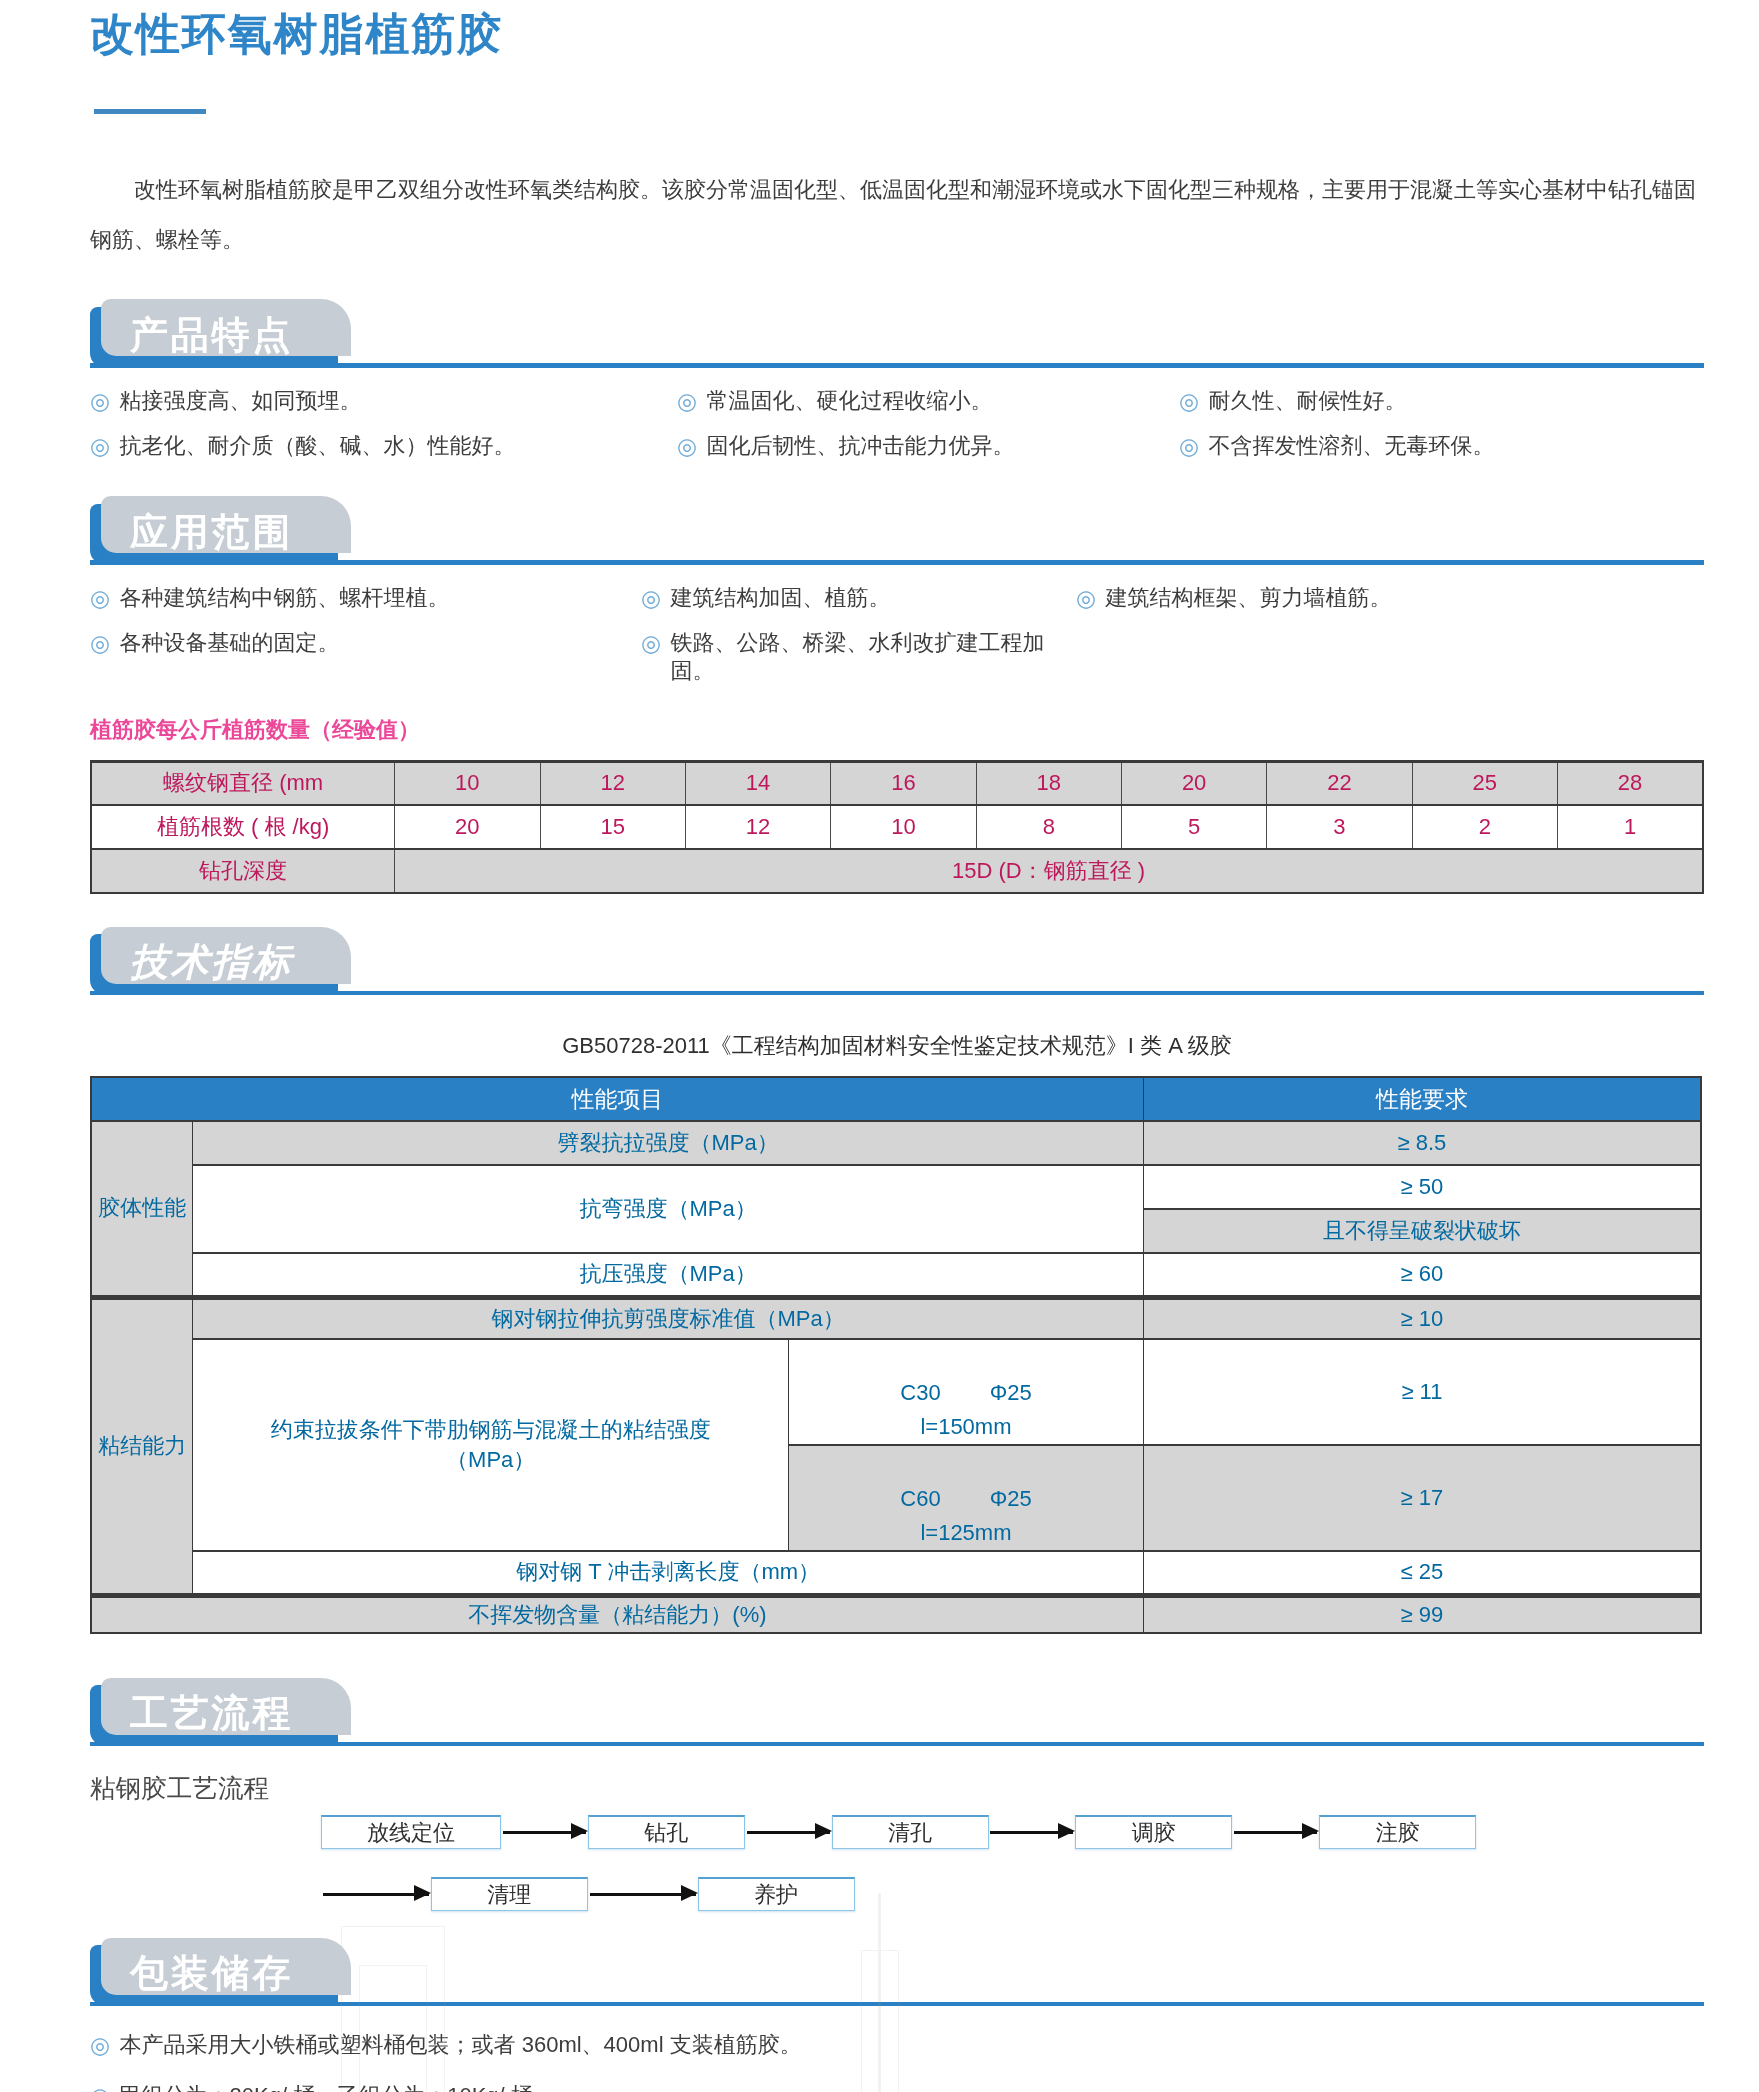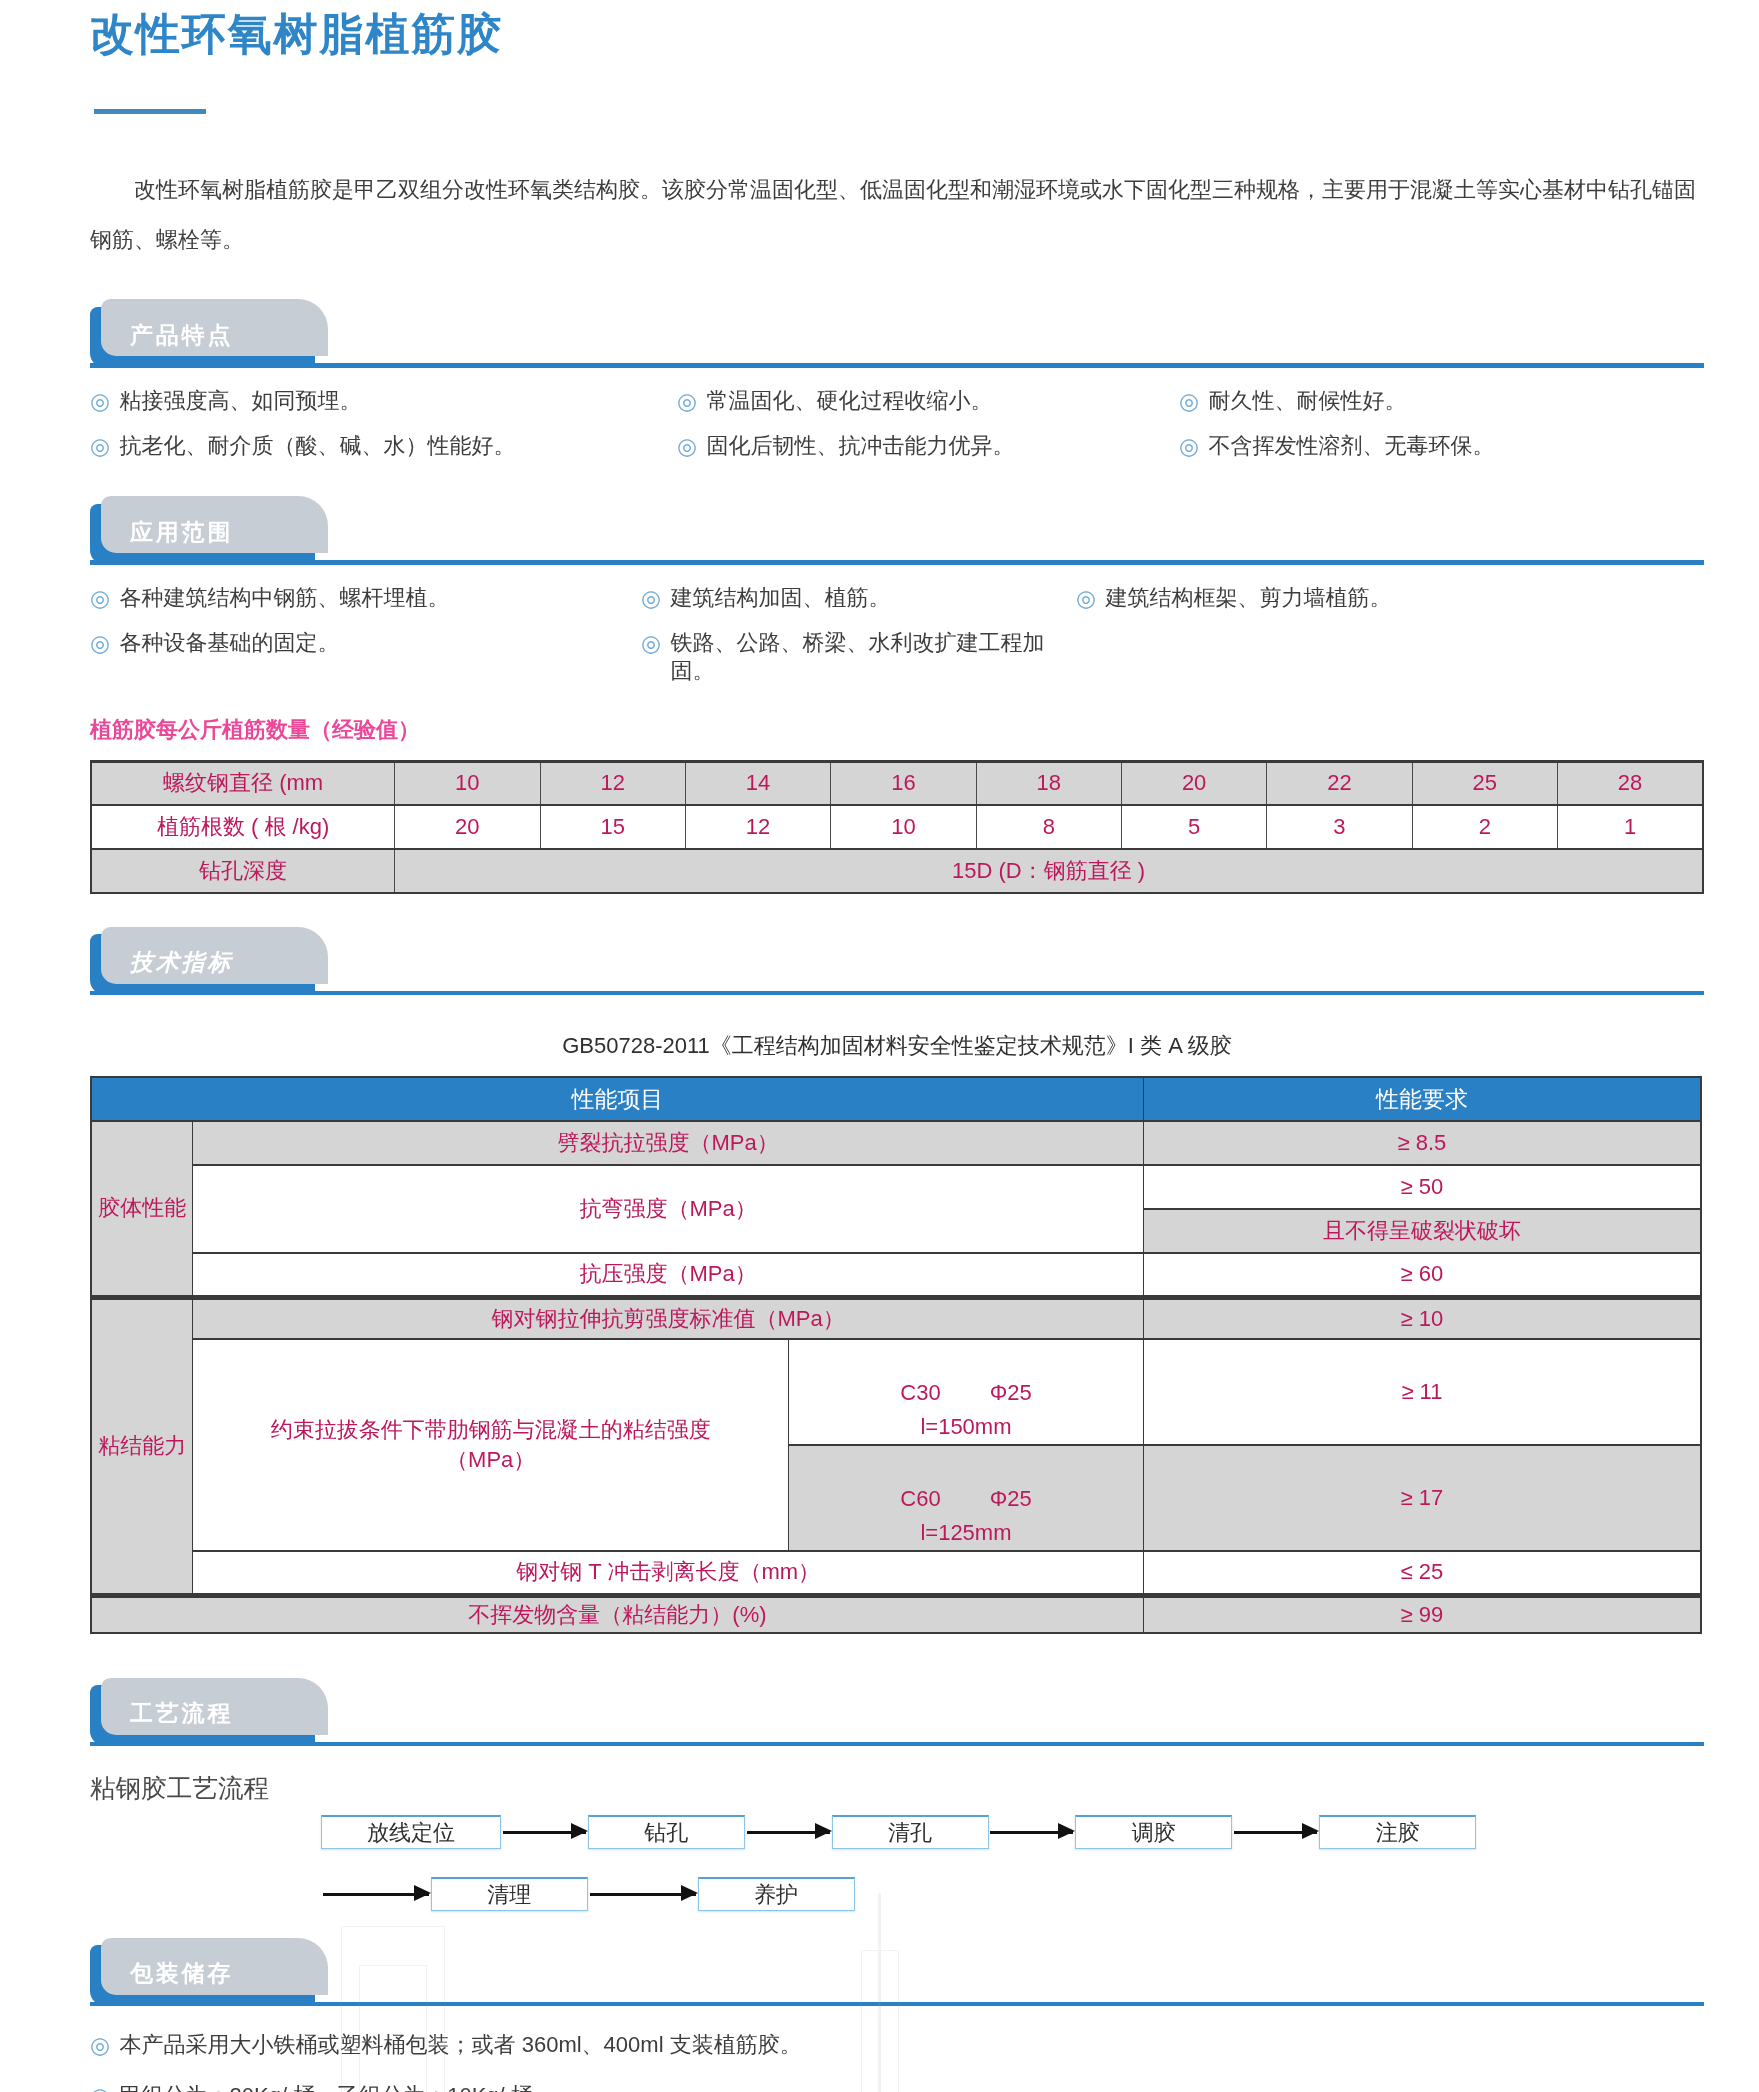--- a/index.html
+++ b/index.html
@@ -10,21 +10,21 @@
   
   .doc-title { margin-top:5px; font-size:44px; font-weight:bold; color:#2e86c8; letter-spacing:1.9px; }
   .title-rule { width:112px; height:4.7px; background:#3f88c0; margin-top:45px; margin-left:3.8px; }
   .intro { margin-top:51px; font-size:22px; line-height:50px; color:#3d3d3d; text-indent:2em; }
 
   
   .sec-header { position:relative; height:61px; }
   .sec-badge { position:absolute; left:0; top:0; bottom:0; min-width:225px;
                background:#2a80c5; border-radius:7.6px 28px 0 15px;
                display:flex; align-items:center; padding:0 45px 3.8px 40px;
-               color:#ffffff; font-size:23px; font-weight:bold; letter-spacing:2.8px; z-index:1; }
+               color:#ffffff; font-size:38px; font-weight:bold; letter-spacing:2.8px; z-index:1; }
   .sec-badge::before { content:""; position:absolute; z-index:-1; top:-7.6px; right:-13.2px; bottom:11.4px; left:11.4px;
                background:#c6cdd4; border-radius:9.5px 30px 0 15px; }
   .sec-line { position:absolute; left:0; right:0; bottom:0; height:4.7px; background:#2a80c5; }
 
   
   .bullet { display:flex; align-items:flex-start; font-size:22px; color:#3d3d3d; line-height:28px; }
   .bullet .dot { color:#6fabd7; font-size:23px; margin-right:9.5px; line-height:28px; }
   .grid-feat { margin-top:19px; display:grid; grid-template-columns:587px 502px auto; row-gap:17px; }
   .grid-app  { margin-top:19px; display:grid; grid-template-columns:551px 435px auto; row-gap:17px; }
 
@@ -36,21 +36,21 @@
                height:44px; text-align:center; font-size:22px; color:#be185d; }
   .c-gray { background:#d5d5d5; }
   .c-white { background:#ffffff; }
 
   
   .spec-caption { margin-top:36px; text-align:center; font-size:22px; color:#2f2f2f; }
   .specs { margin-top:15px; width:1612px; border:2.8px solid #3a3a3a; }
   .specs th { background:#2a80c5; color:#ffffff; font-size:23px; font-weight:normal; height:44px;
               border:1.9px solid #3a3a3a; }
   .specs td { border:1.9px solid #3a3a3a; border-top-width:2.8px; border-bottom-width:2.8px;
-              text-align:center; font-size:22px; color:#be185d; }
+              text-align:center; font-size:22px; color:#0369a1; }
   .specs .grp { width:102px; line-height:38px; }
   .specs .h47 td { height:44px; }
   .thick-top td { border-top-width:5.7px !important; }
   .sub-line { line-height:34px; }
   .sub-pair { display:flex; justify-content:center; gap:49px; line-height:34px;margin-top:36px; }
 
   
   .flow-sub { margin-top:24.6px; font-size:25.6px; color:#4a4a4a; }
   .flow-row { display:flex; align-items:center; }
   .flow-row1 { margin-top:9.5px; margin-left:231px; }

